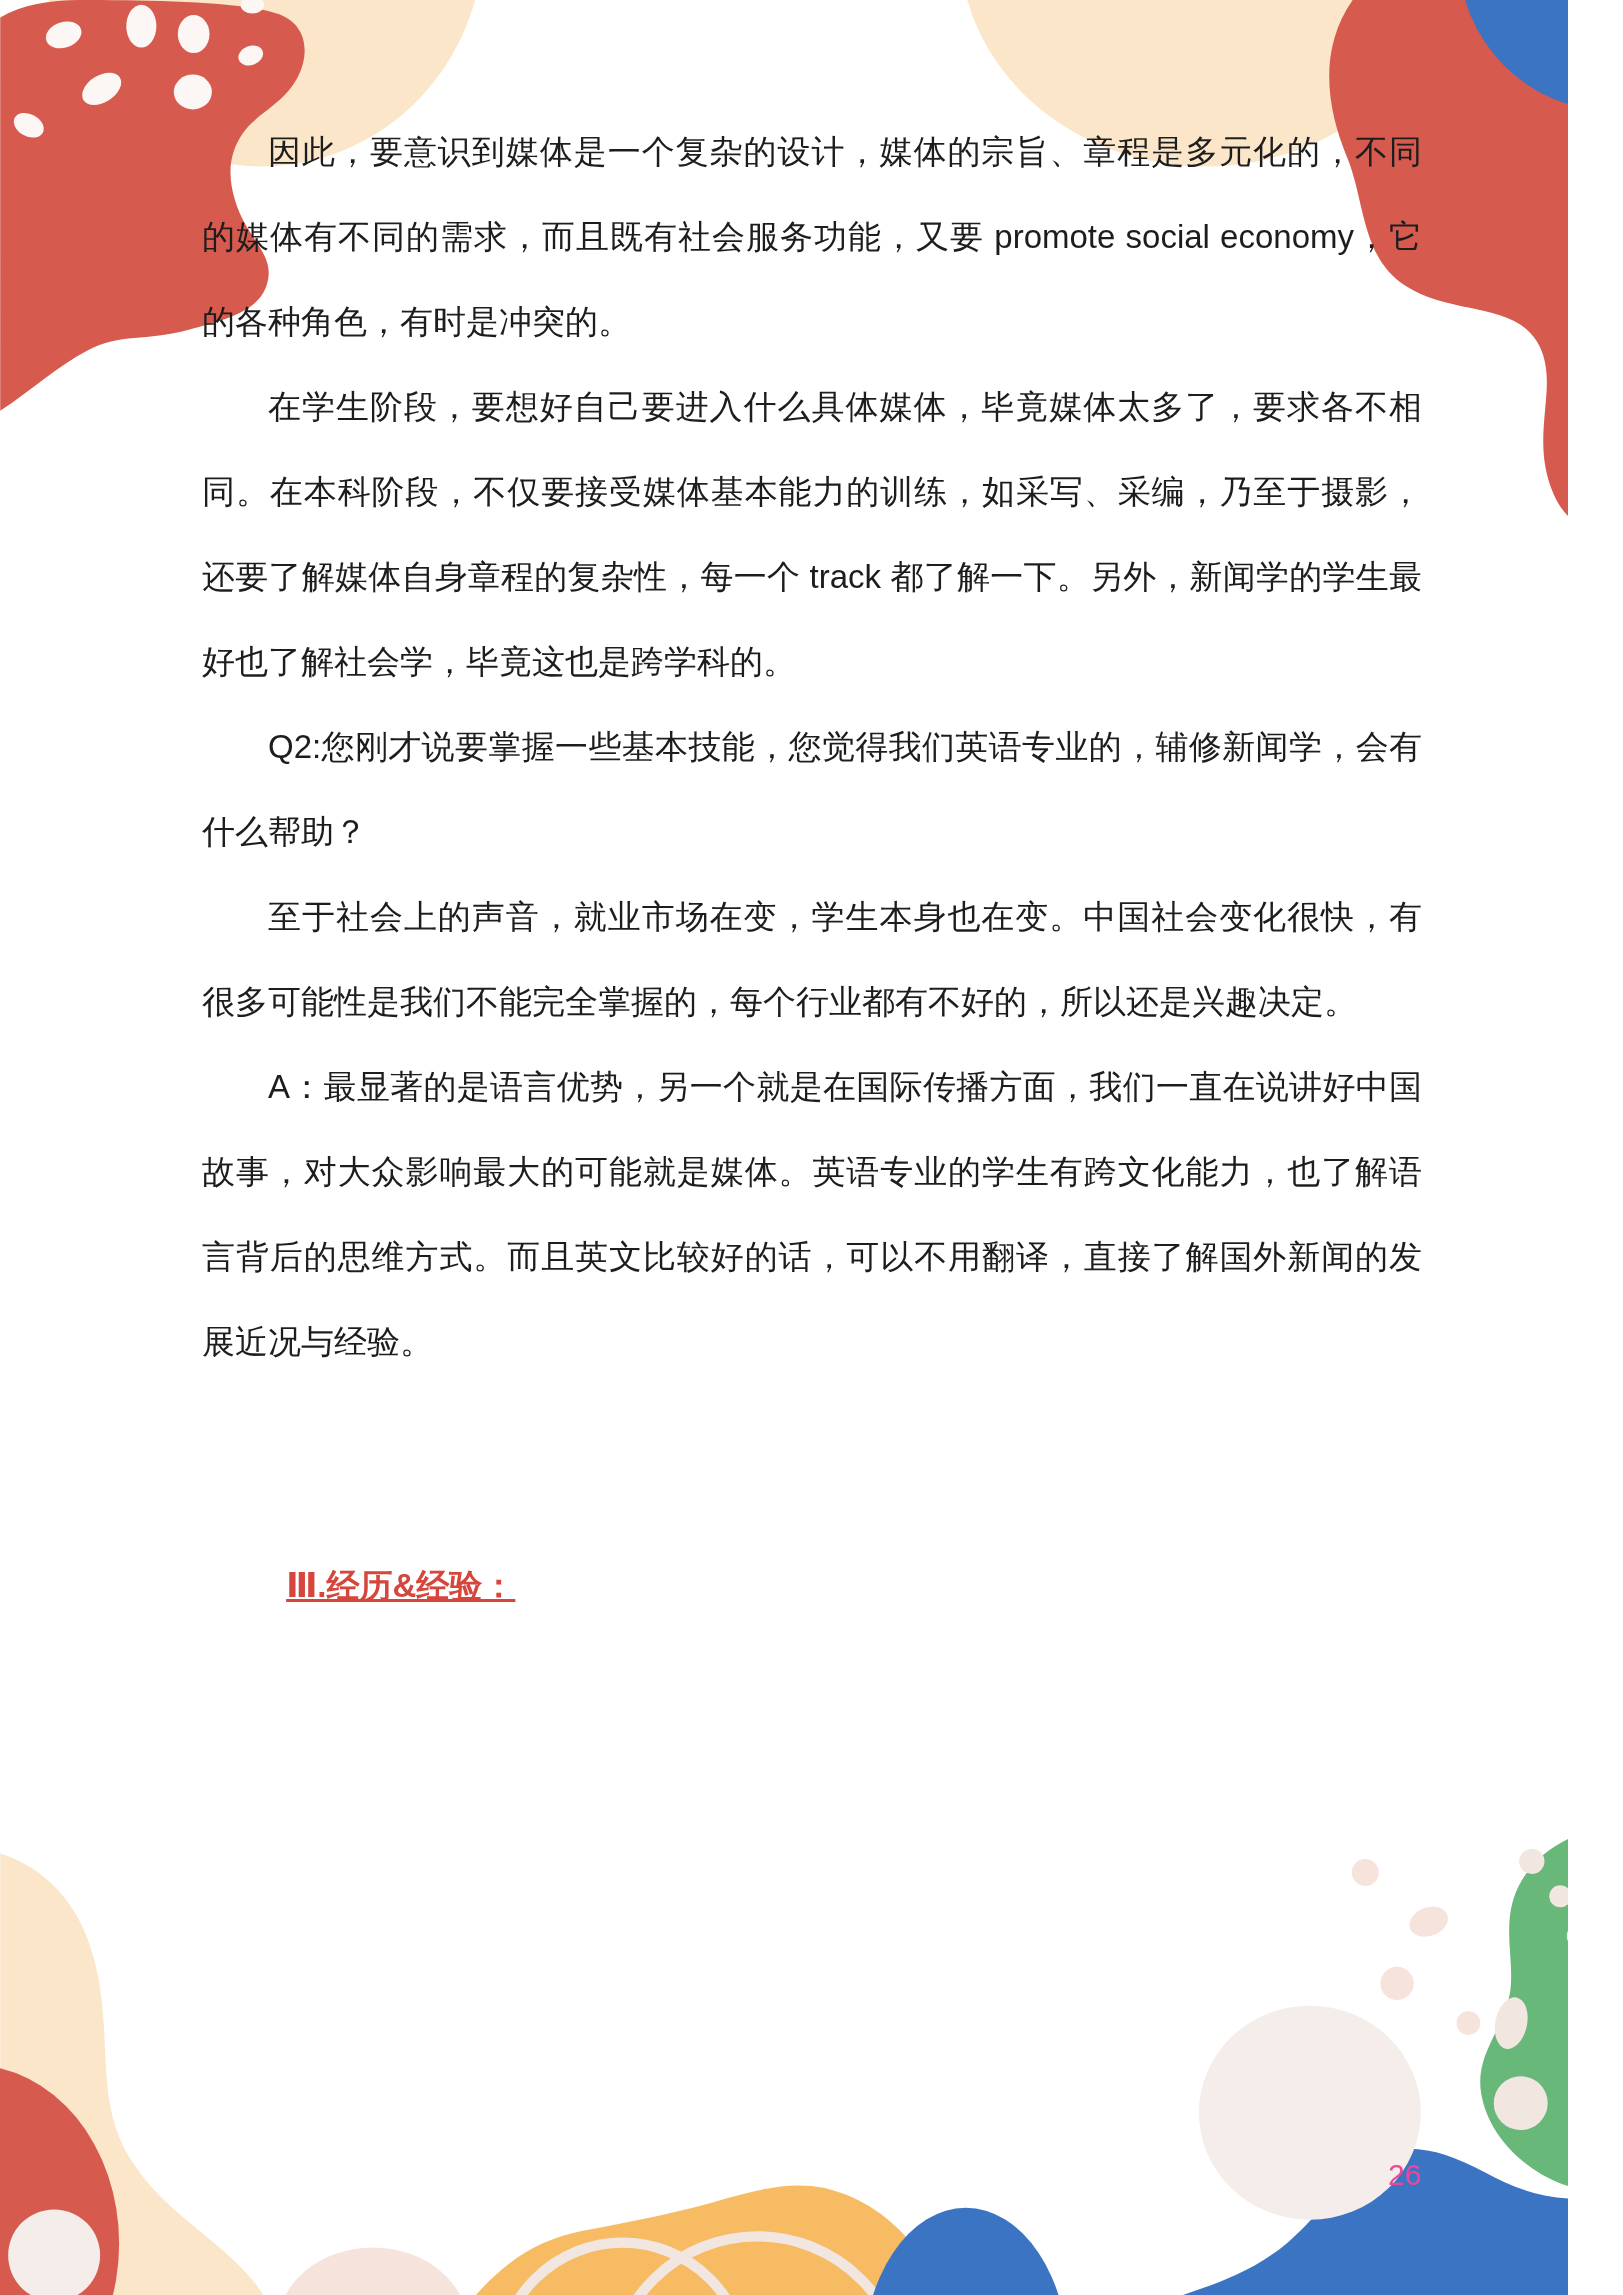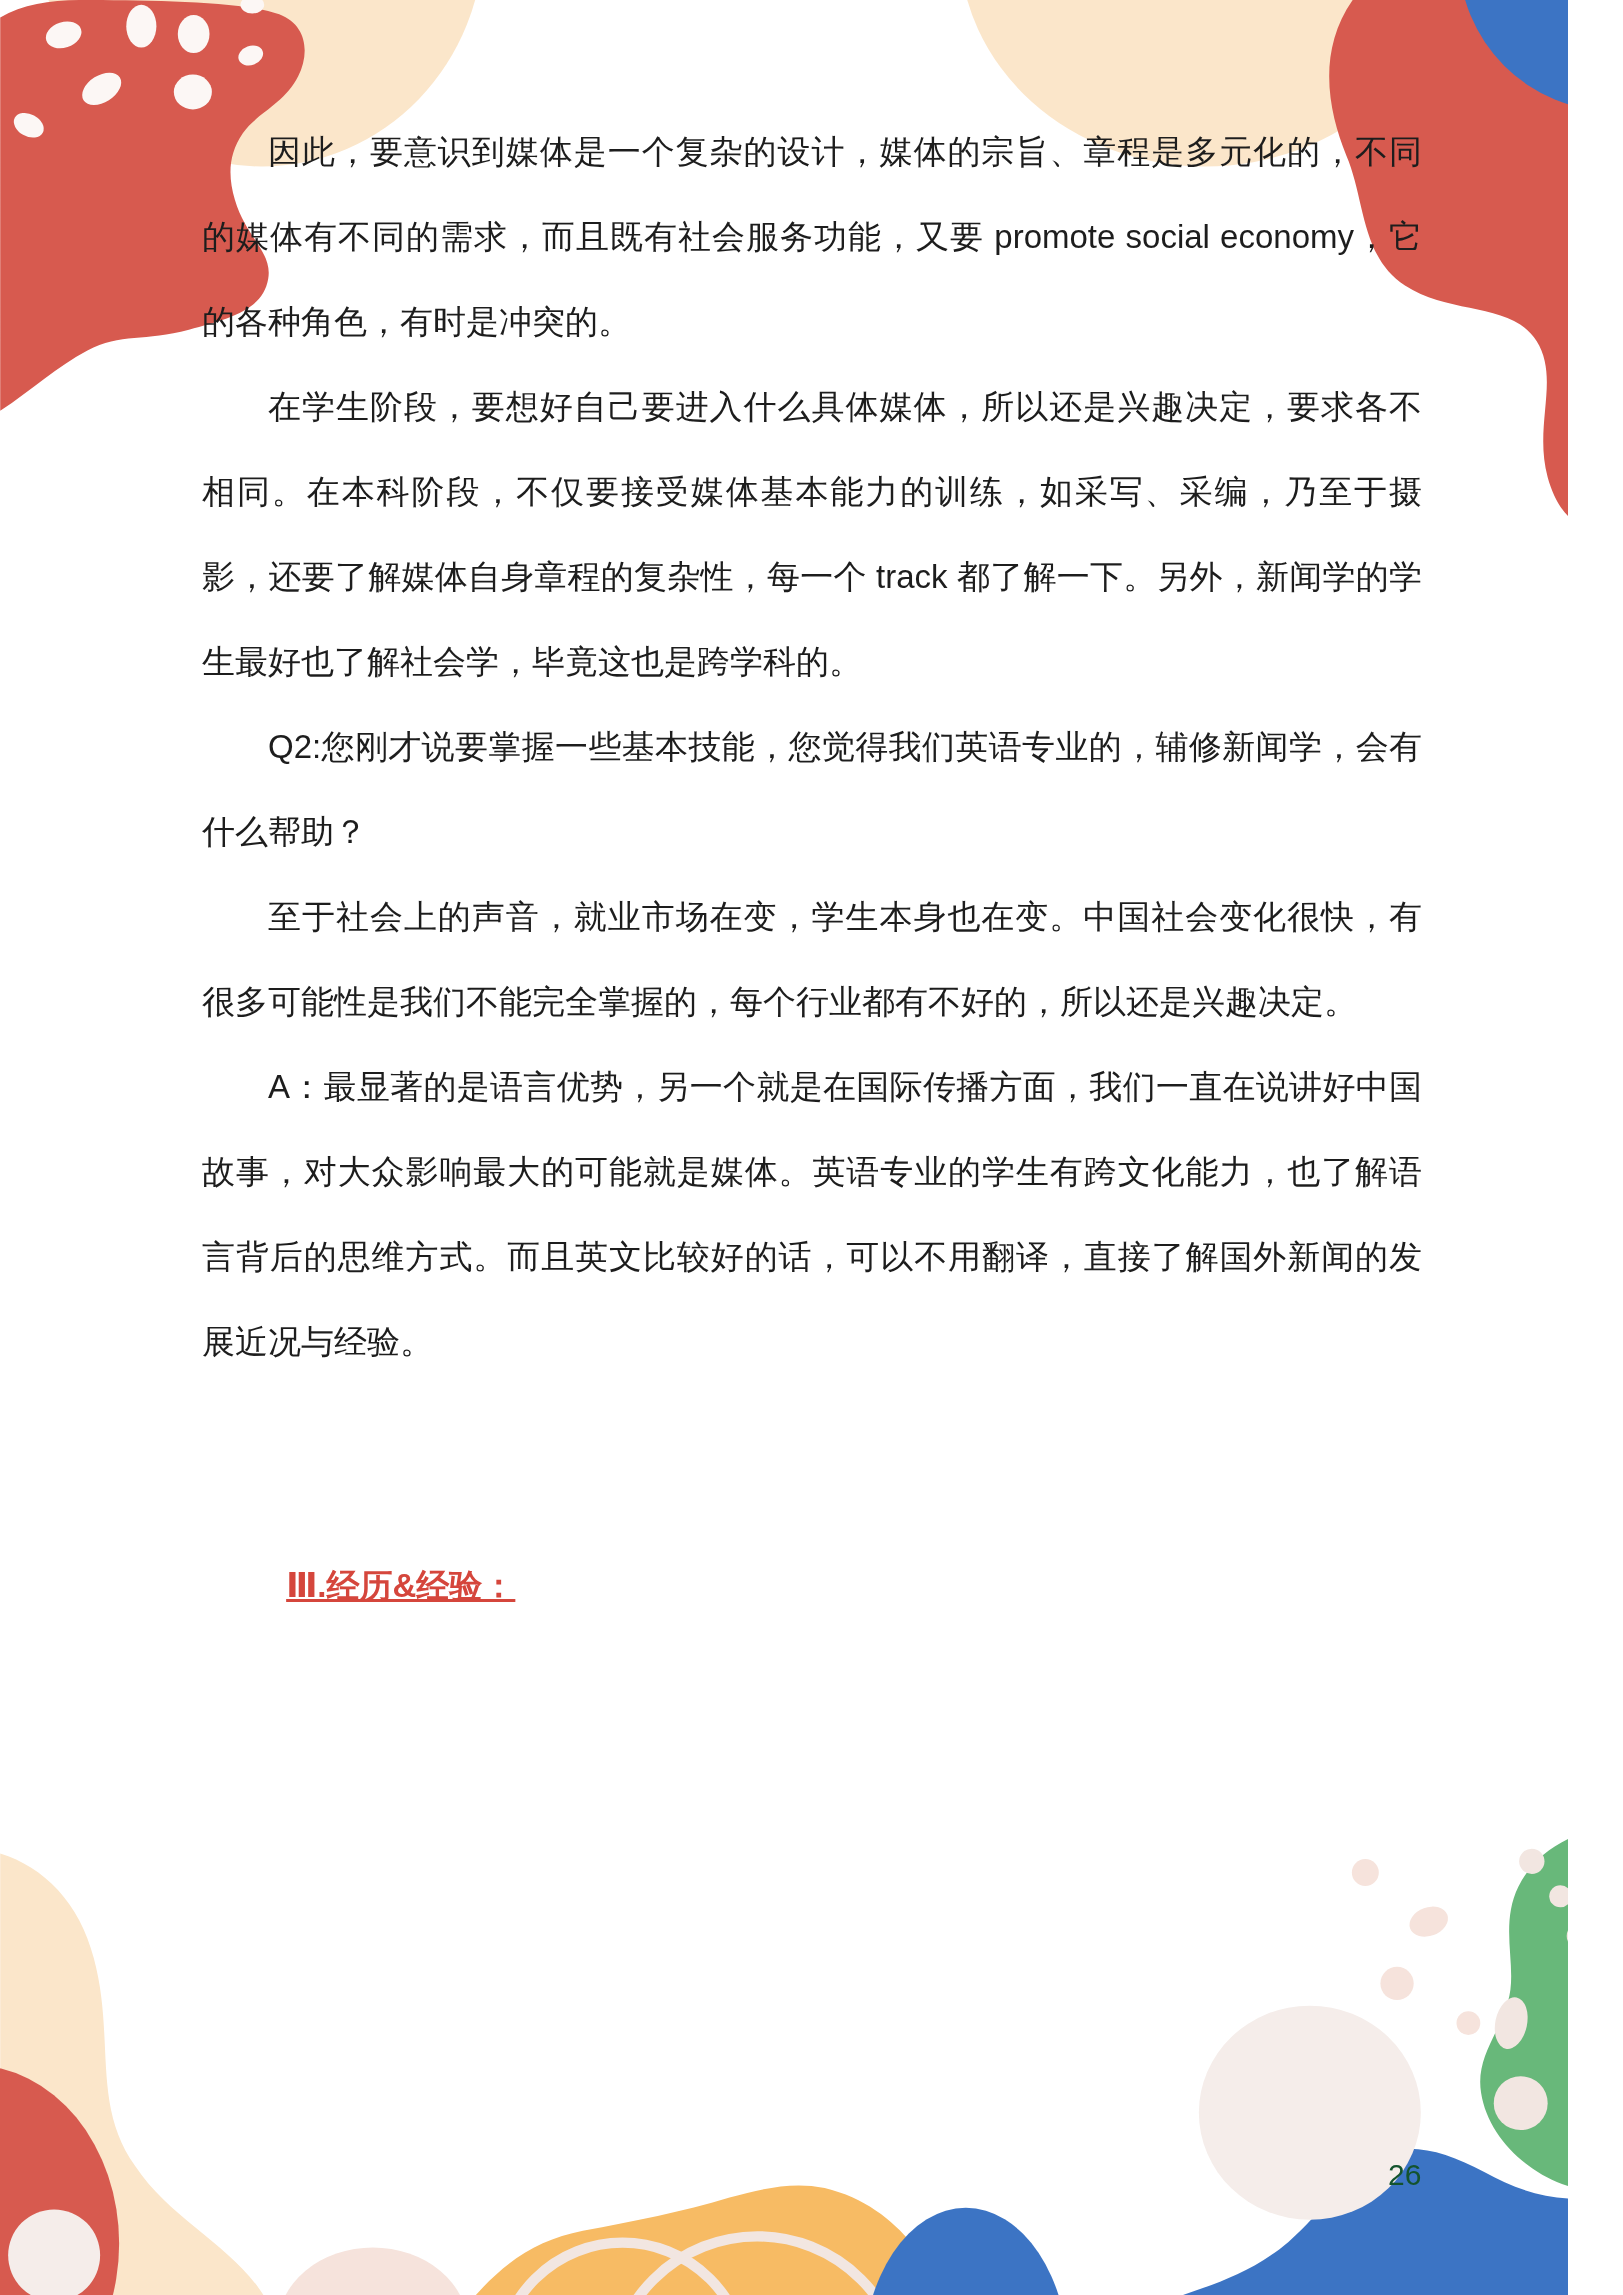--- a/index.html
+++ b/index.html
@@ -40,21 +40,21 @@
     text-indent:2.55em;
     text-align:left;
     text-decoration:underline;
   }
   .page-number{
     position:absolute;
     left:1388px;
     top:2160px;
     font-size:30px;
     line-height:1;
-    color:#14532d;
+    color:#ec4899;
   }
 </style>
 </head>
 <body>
 
 <div class="page">
 
   <svg class="decor" viewBox="0 0 2048 2895" xmlns="http://www.w3.org/2000/svg">
 
     <ellipse cx="330" cy="-80" rx="280" ry="290" fill="#FBE6CA"></ellipse>
@@ -127,21 +127,21 @@
     </g>
 
     <path d="M 2048 2762 C 1990 2786 1925 2770 1872 2740 C 1820 2712 1772 2700 1732 2722
              C 1692 2744 1672 2788 1625 2828 C 1580 2866 1535 2880 1492 2895 L 2048 2895 Z" fill="#3C74C4"></path>
 
     <ellipse cx="1652" cy="2665" rx="140" ry="135" fill="#F5EDEA"></ellipse>
   </svg>
 
   <main class="content">
     <p>因此，要意识到媒体是一个复杂的设计，媒体的宗旨、章程是多元化的，不同的媒体有不同的需求，而且既有社会服务功能，又要 promote social economy，它的各种角色，有时是冲突的。</p>
-    <p>在学生阶段，要想好自己要进入什么具体媒体，所以还是兴趣决定，要求各不相同。在本科阶段，不仅要接受媒体基本能力的训练，如采写、采编，乃至于摄影，还要了解媒体自身章程的复杂性，每一个 track 都了解一下。另外，新闻学的学生最好也了解社会学，毕竟这也是跨学科的。</p>
+    <p>在学生阶段，要想好自己要进入什么具体媒体，毕竟媒体太多了，要求各不相同。在本科阶段，不仅要接受媒体基本能力的训练，如采写、采编，乃至于摄影，还要了解媒体自身章程的复杂性，每一个 track 都了解一下。另外，新闻学的学生最好也了解社会学，毕竟这也是跨学科的。</p>
     <p>Q2:您刚才说要掌握一些基本技能，您觉得我们英语专业的，辅修新闻学，会有什么帮助？</p>
     <p>至于社会上的声音，就业市场在变，学生本身也在变。中国社会变化很快，有很多可能性是我们不能完全掌握的，每个行业都有不好的，所以还是兴趣决定。</p>
     <p>A：最显著的是语言优势，另一个就是在国际传播方面，我们一直在说讲好中国故事，对大众影响最大的可能就是媒体。英语专业的学生有跨文化能力，也了解语言背后的思维方式。而且英文比较好的话，可以不用翻译，直接了解国外新闻的发展近况与经验。</p>
     <h2 class="heading">Ⅲ.经历&amp;经验：</h2>
   </main>
 
   <div class="page-number">26</div>
 
 </div>
 

